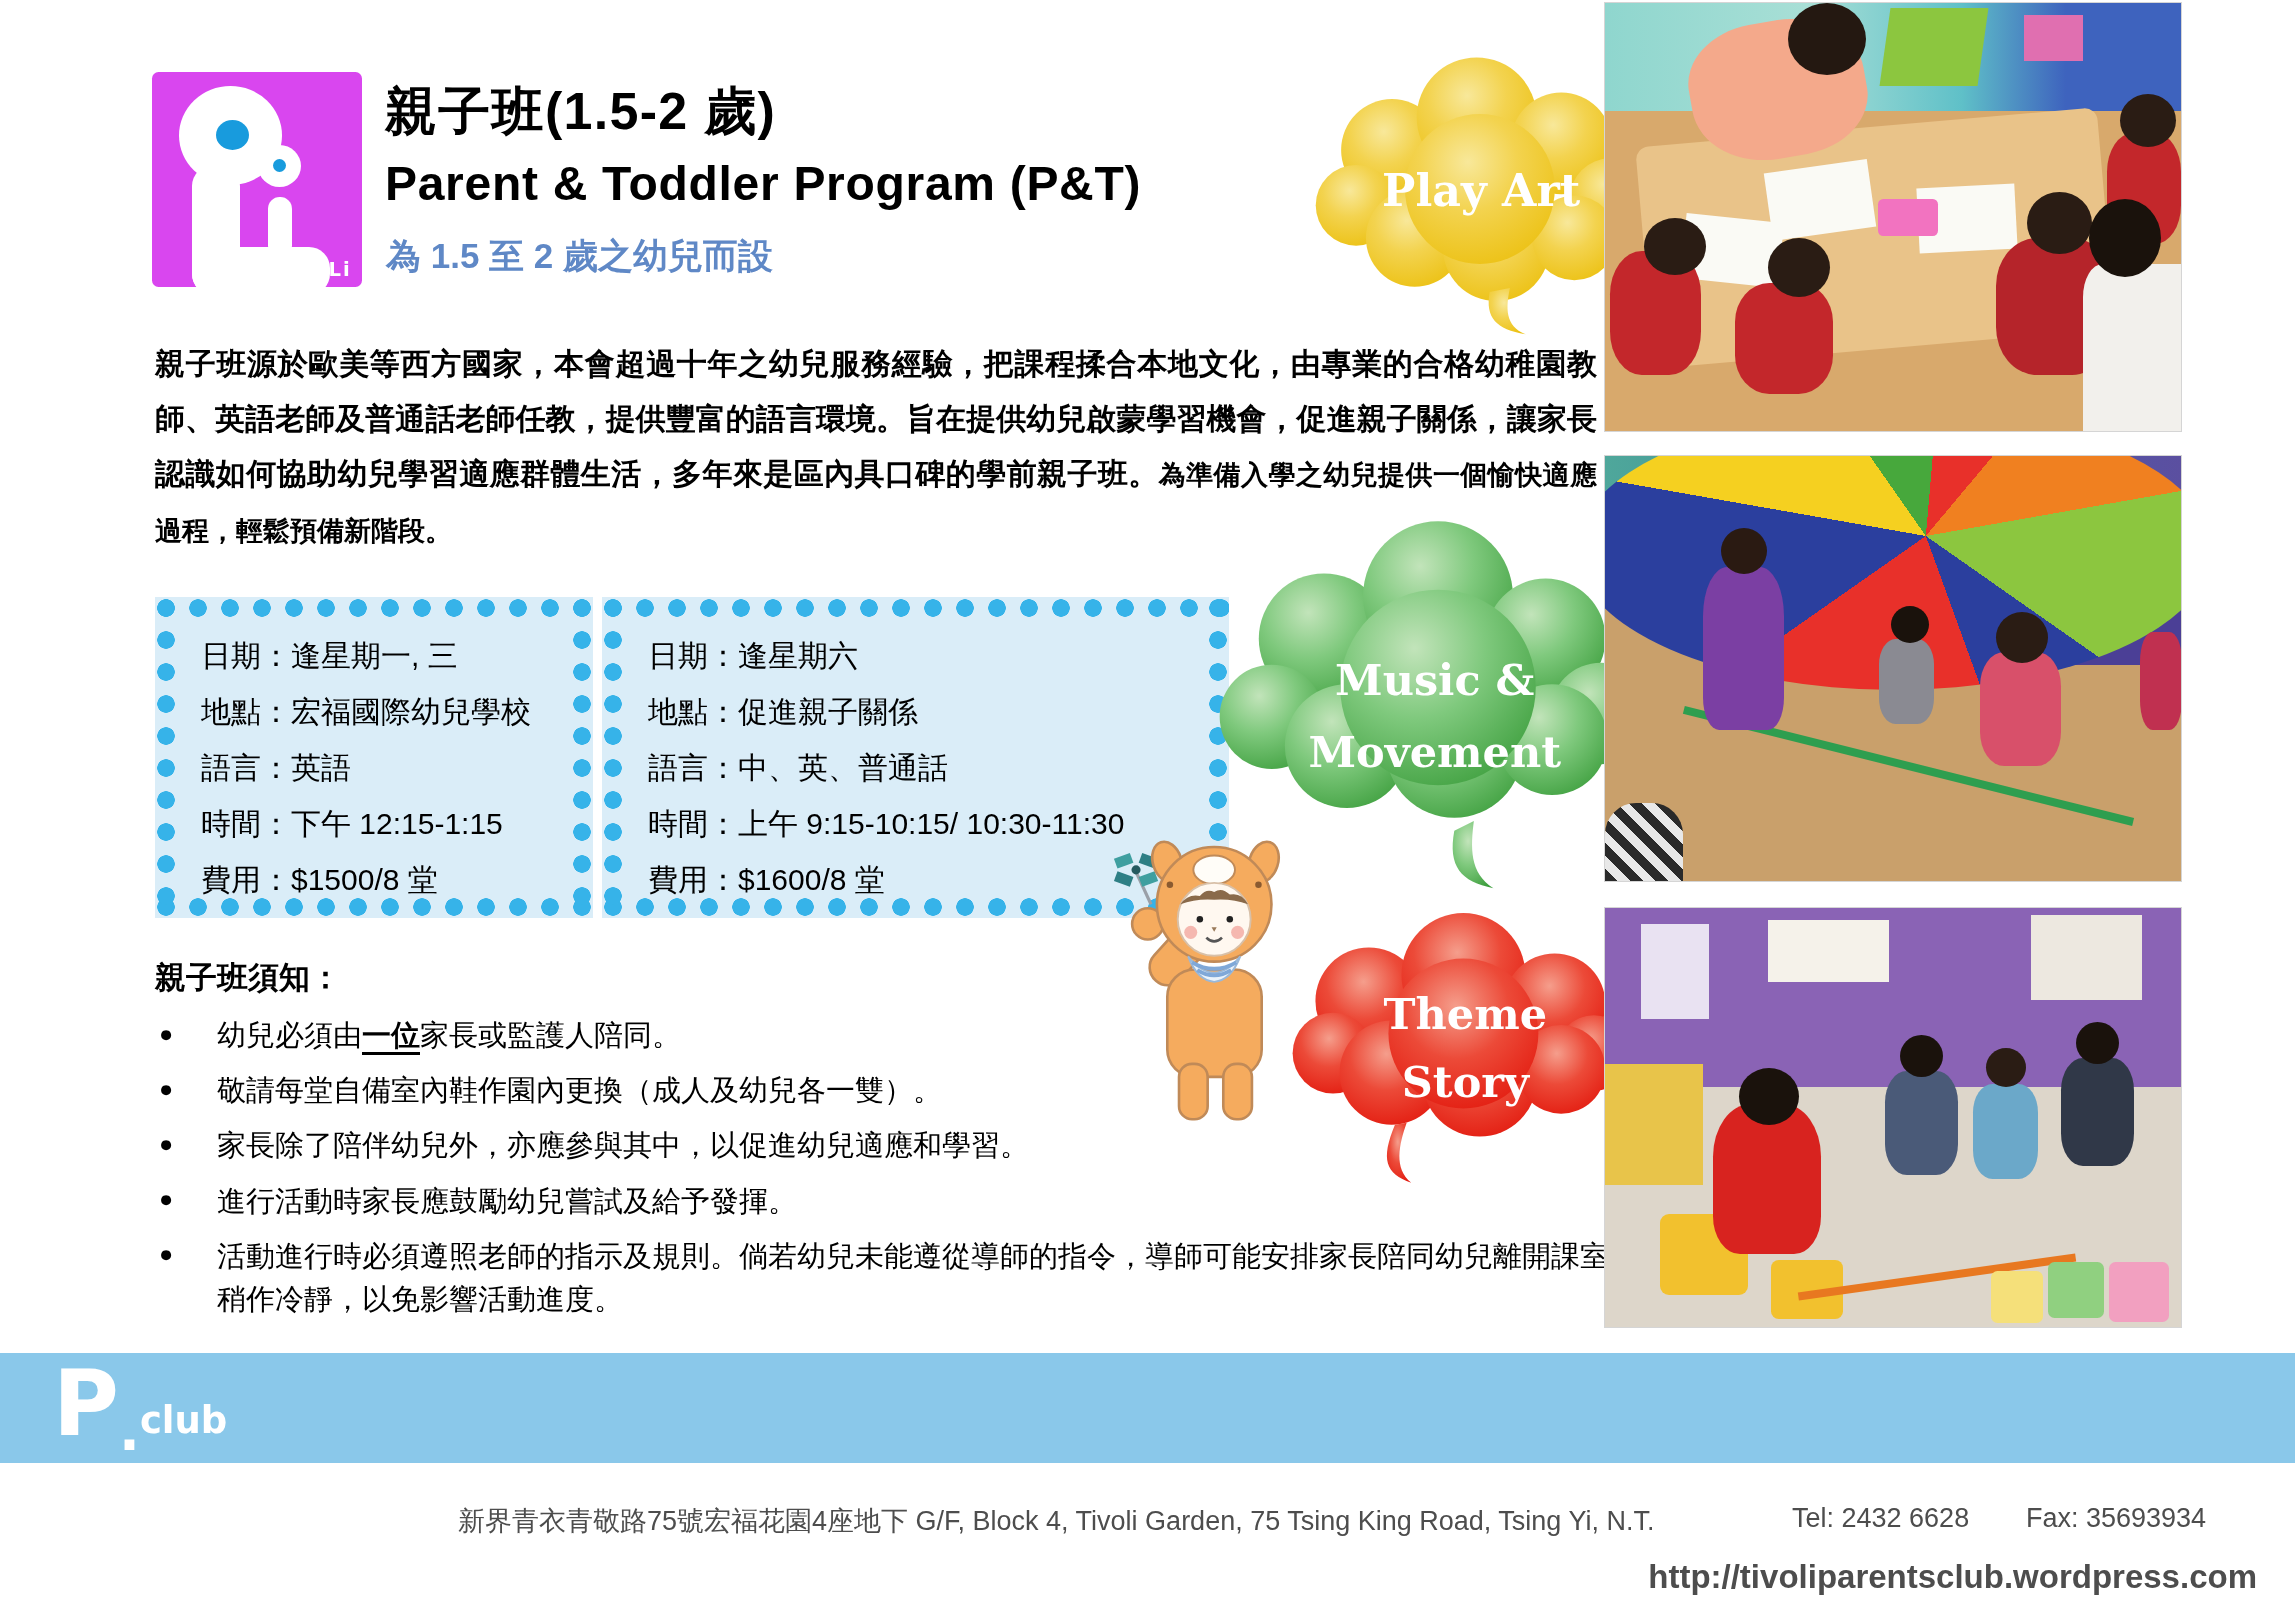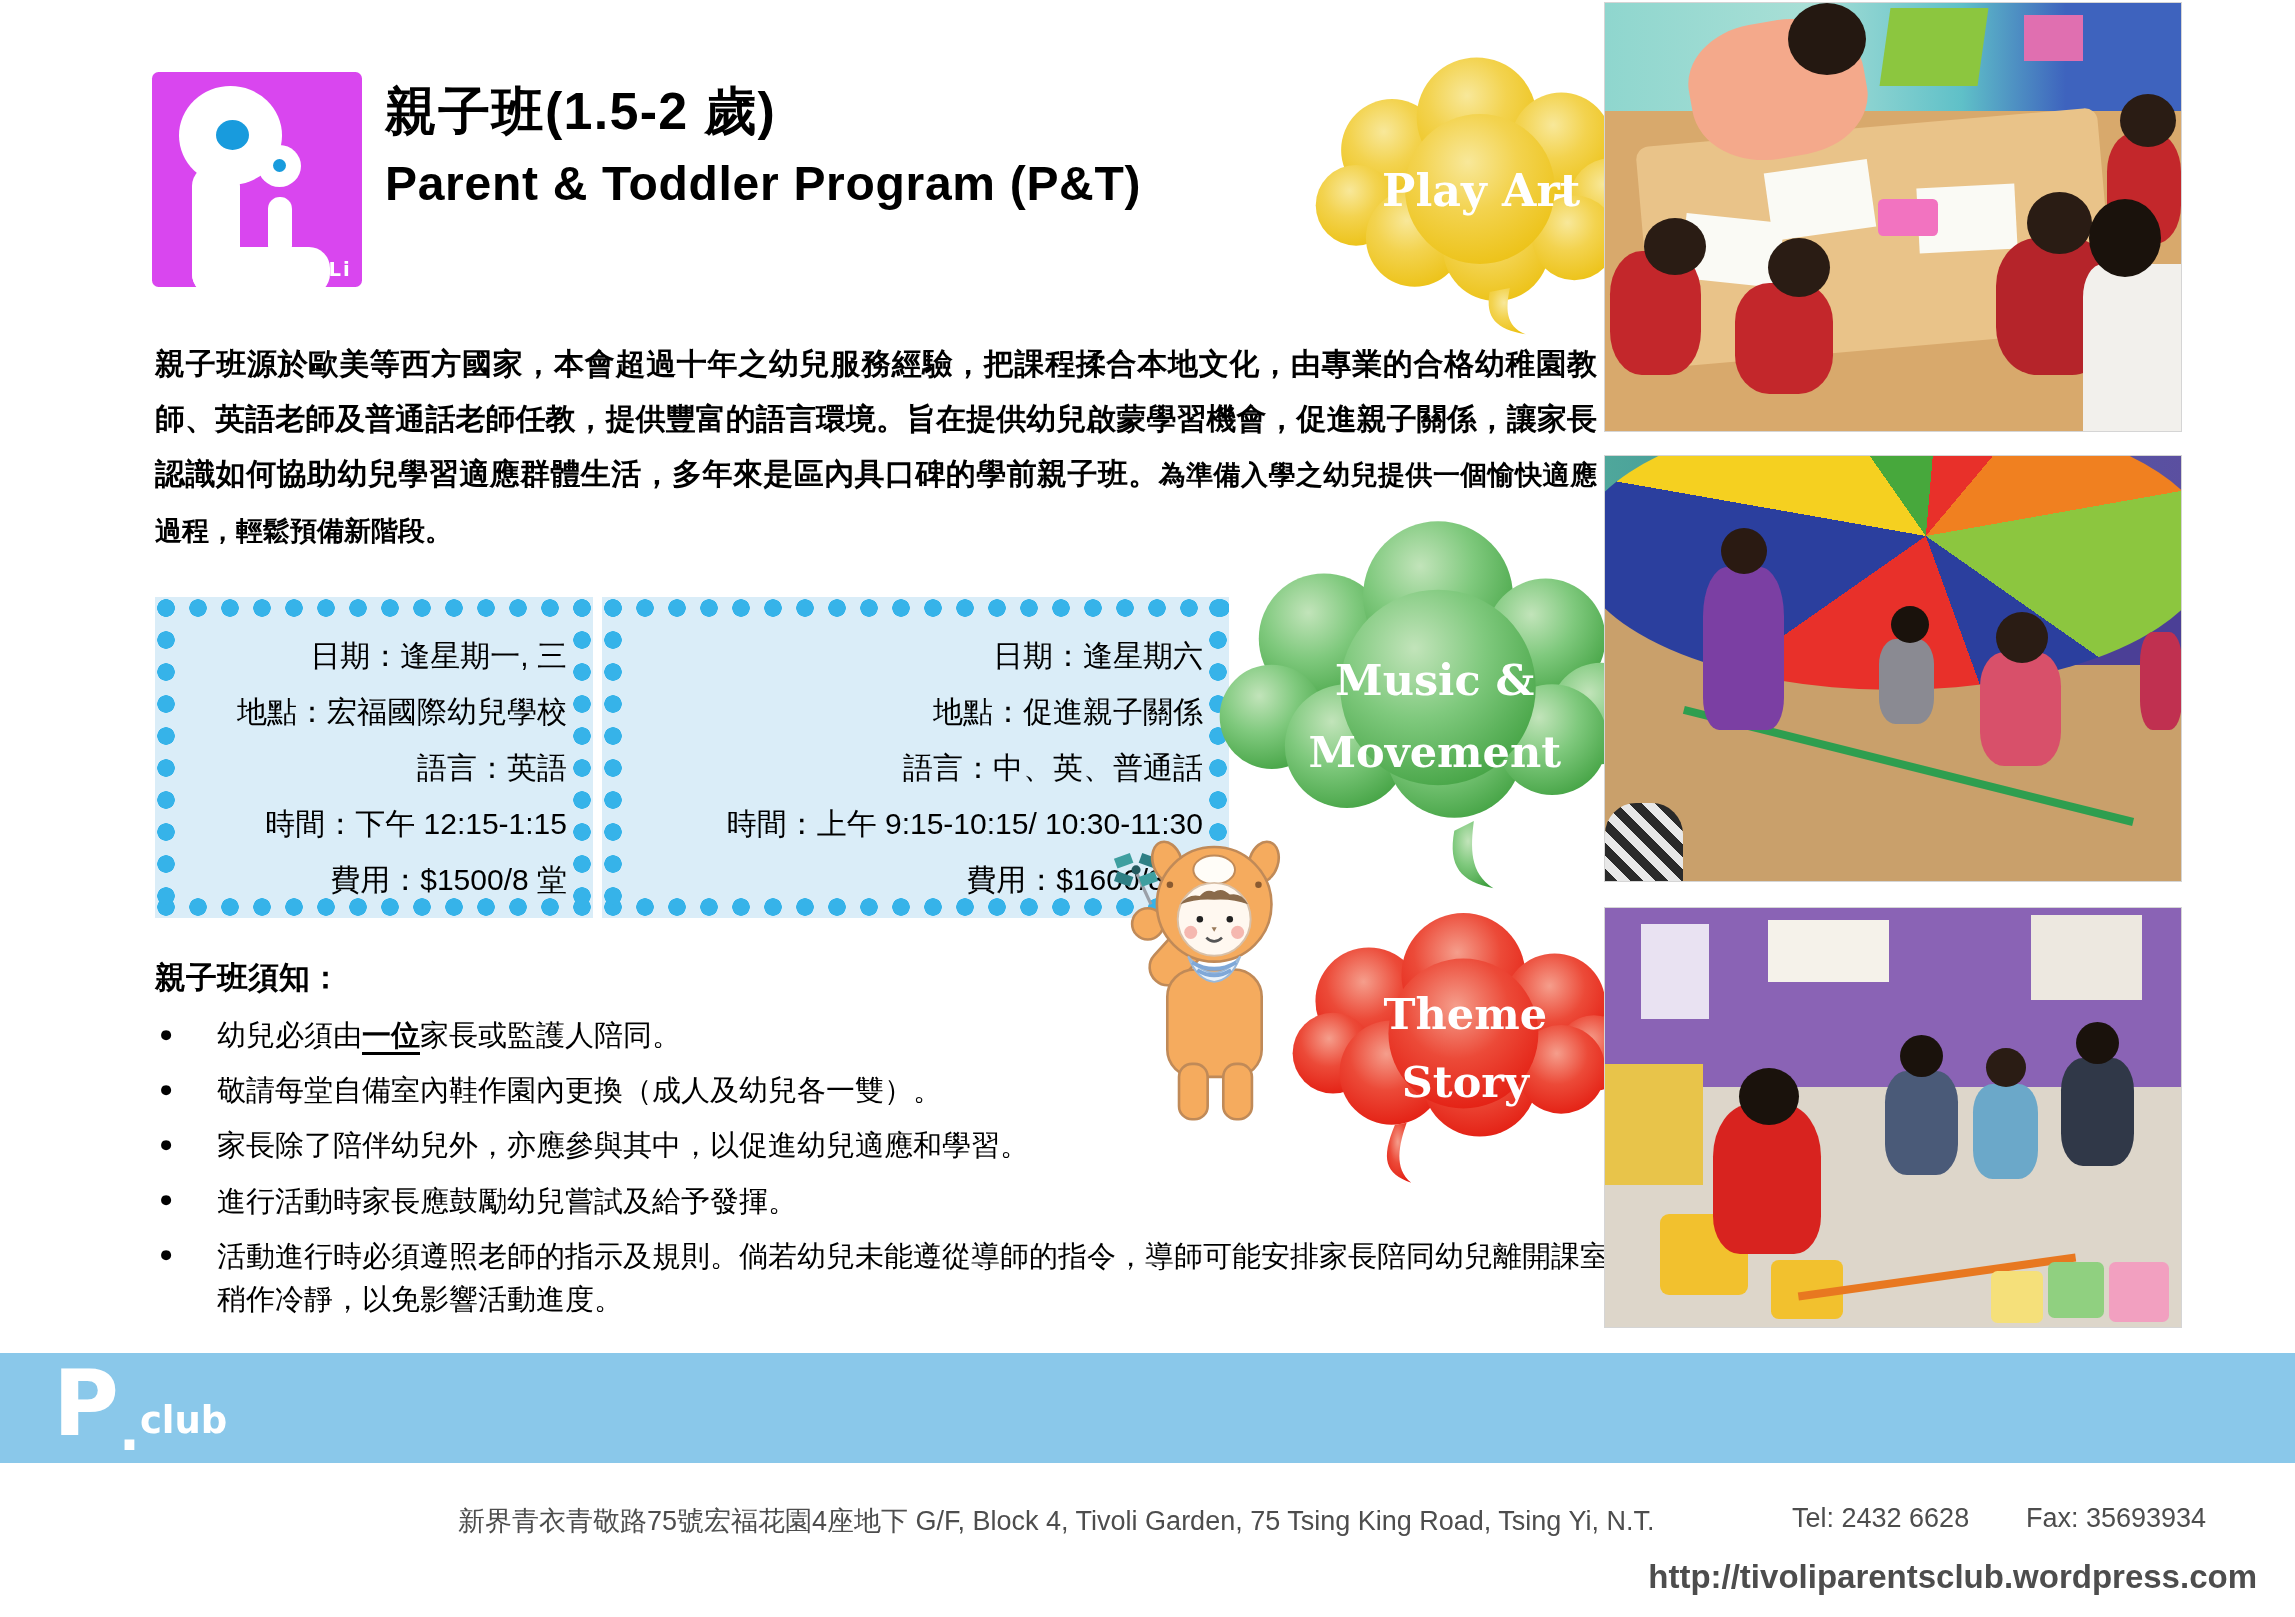--- a/index.html
+++ b/index.html
@@ -21,21 +21,21 @@
   .title-zh{position:absolute;left:385px;top:77px;font-size:52px;font-weight:bold;letter-spacing:1.3px;}
   .title-en{position:absolute;left:385px;top:156px;font-size:48px;font-weight:bold;letter-spacing:0.7px;}
   .subtitle{position:absolute;left:386px;top:233px;font-size:35px;font-weight:bold;color:#5F88C6;}
 
   
   .intro{position:absolute;left:155px;top:336px;width:1442px;font-size:30px;font-weight:bold;
          line-height:1.84;text-align:justify;margin:0;}
   .intro-tail{font-size:27px;}
 
   
-  .dotbox{position:absolute;top:597px;height:321px;background:#DAEDF8;box-sizing:border-box;text-align:right;}
+  .dotbox{position:absolute;top:597px;height:321px;background:#DAEDF8;box-sizing:border-box;}
   #box1{left:155px;width:438px;}
   #box2{left:602px;width:627px;}
   .dots-h{position:absolute;left:0;right:0;height:22px;background-image:radial-gradient(circle at 11px 11px,#36B3E9 0 8.5px,rgba(0,0,0,0) 9px);background-size:32px 22px;background-repeat:repeat-x;}
   .dots-top{top:0;}
   .dots-bottom{bottom:0;}
   .dots-v{position:absolute;top:0;bottom:0;width:22px;background-image:radial-gradient(circle at 11px 11px,#36B3E9 0 8.5px,rgba(0,0,0,0) 9px);background-size:22px 32px;background-repeat:repeat-y;}
   .dots-left{left:0;}
   .dots-right{right:0;}
   .box-rows{position:absolute;left:46px;top:31px;right:26px;}
   .box-row{font-size:30px;line-height:56px;white-space:nowrap;}
@@ -92,20 +92,21 @@
         <div class="lg-idot-hole"></div>
       </div>
     <div class="shape lg-istem"></div>
     <div class="shape lg-lv"></div>
     <div class="shape lg-lh"></div>
     <div class="logo-brand">TiVOLi</div>
   </div>
 
   <div class="title-zh">親子班(1.5-2 歲)</div>
   <div class="title-en">Parent &amp; Toddler Program (P&amp;T)</div>
+  <div class="subtitle">為 1.5 至 2 歲之幼兒而設</div>
 
   <p class="intro"><span>親子班源於歐美等西方國家，本會超過十年之幼兒服務經驗，把課程揉合本地文化，由專業的合格幼稚園教師、英語老師及普通話老師任教，提供豐富的語言環境。旨在提供幼兒啟蒙學習機會，促進親子關係，讓家長認識如何協助幼兒學習適應群體生活，多年來是區內具口碑的學前親子班。</span><span class="intro-tail">為準備入學之幼兒提供一個愉快適應過程，輕鬆預備新階段。</span></p>
 
   <div class="dotbox" id="box1">
     <div class="dots-h dots-top"></div>
     <div class="dots-h dots-bottom"></div>
     <div class="dots-v dots-left"></div>
     <div class="dots-v dots-right"></div>
     <div class="box-rows">
       <div class="box-row">日期：逢星期一, 三</div>

